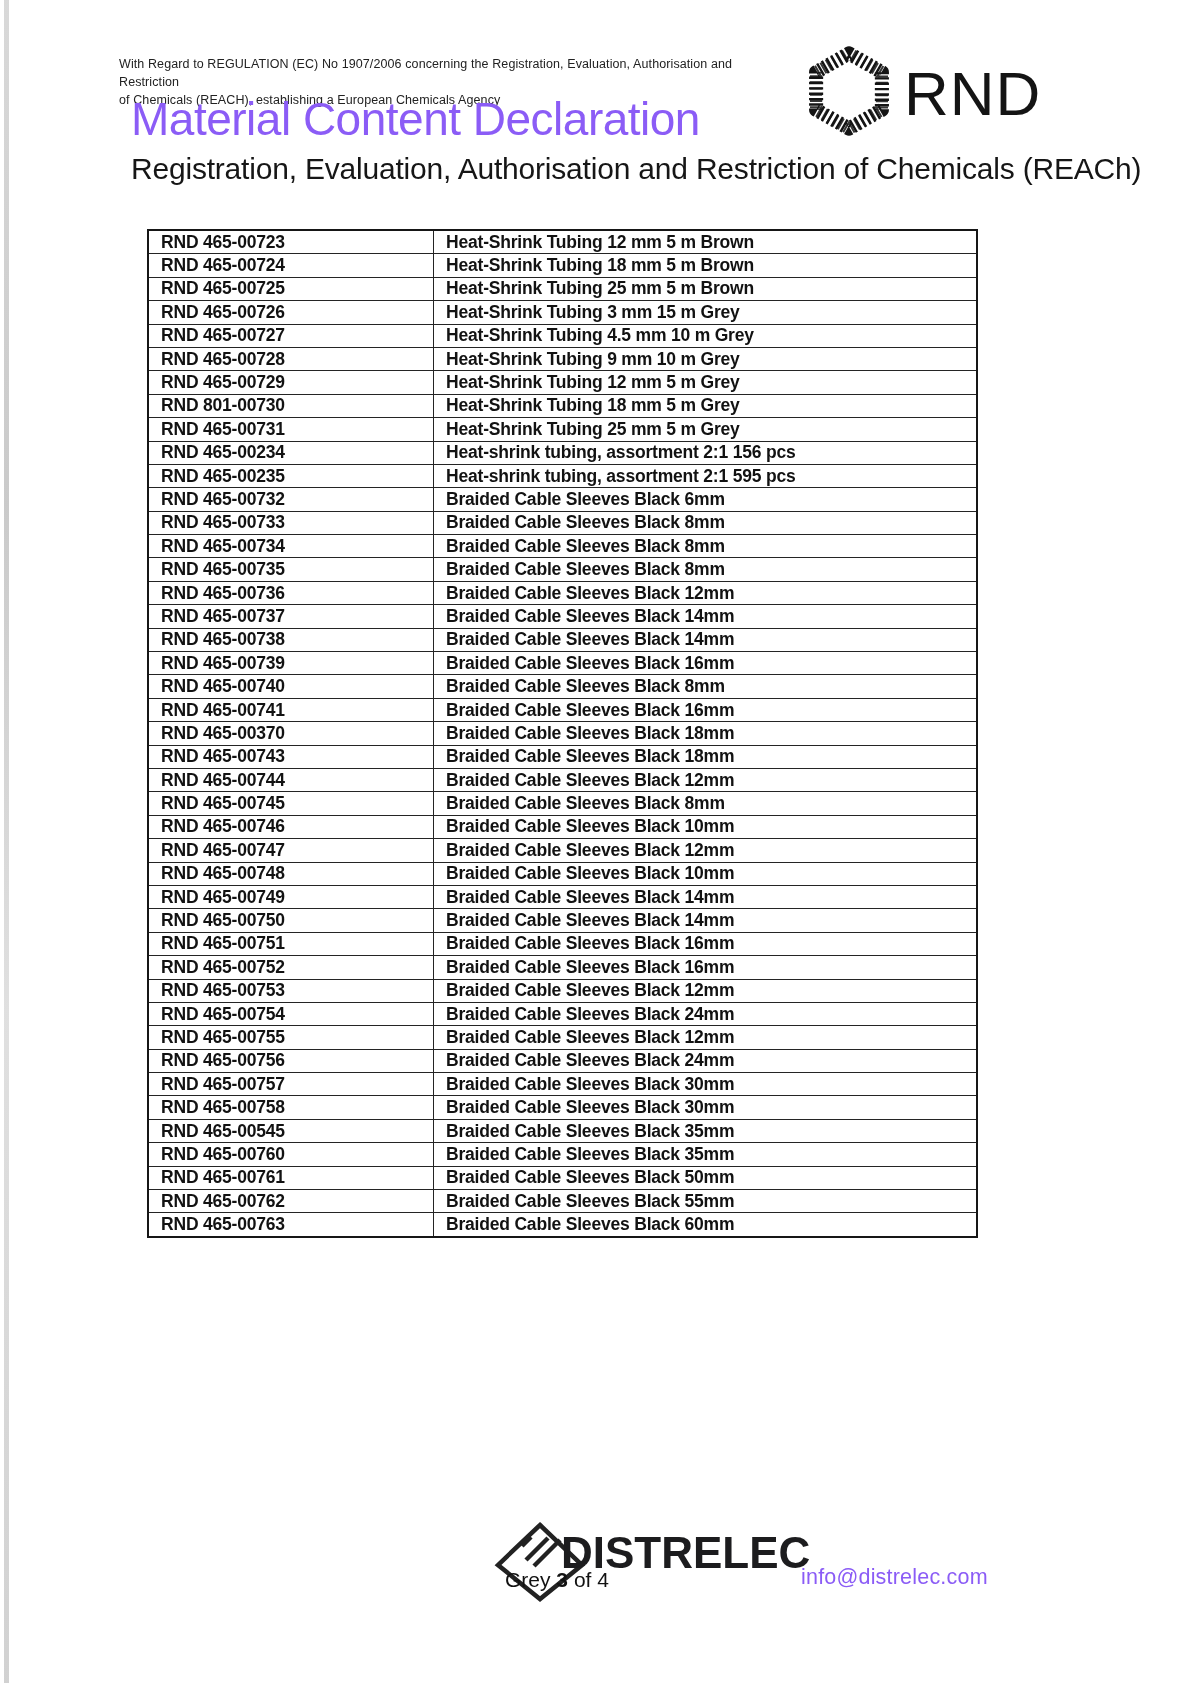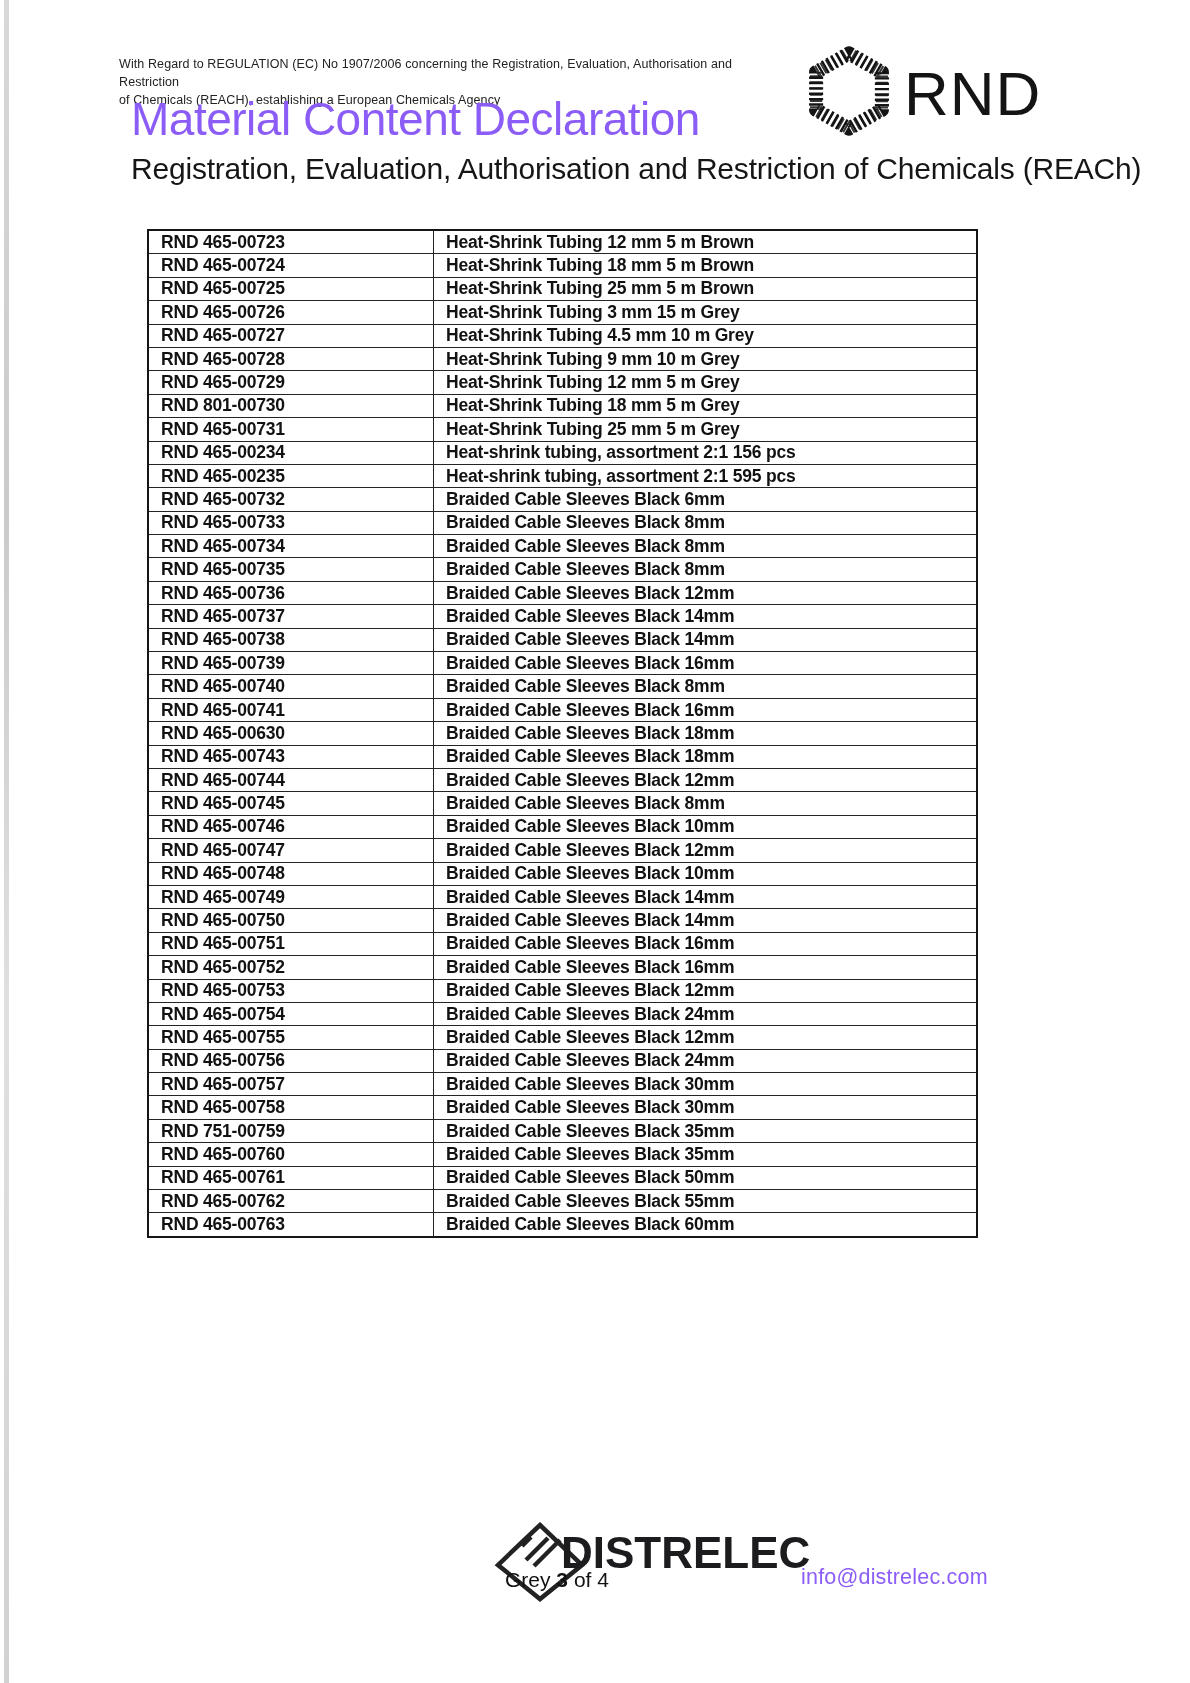--- a/index.html
+++ b/index.html
@@ -171,21 +171,21 @@
         </tr>
         <tr>
           <td class="col-part">RND 465-00740</td>
           <td>Braided Cable Sleeves Black 8mm</td>
         </tr>
         <tr>
           <td class="col-part">RND 465-00741</td>
           <td>Braided Cable Sleeves Black 16mm</td>
         </tr>
         <tr>
-          <td class="col-part">RND 465-00630</td>
+          <td class="col-part">RND 465-00370</td>
           <td>Braided Cable Sleeves Black 18mm</td>
         </tr>
         <tr>
           <td class="col-part">RND 465-00743</td>
           <td>Braided Cable Sleeves Black 18mm</td>
         </tr>
         <tr>
           <td class="col-part">RND 465-00744</td>
           <td>Braided Cable Sleeves Black 12mm</td>
         </tr>
@@ -239,21 +239,21 @@
         </tr>
         <tr>
           <td class="col-part">RND 465-00757</td>
           <td>Braided Cable Sleeves Black 30mm</td>
         </tr>
         <tr>
           <td class="col-part">RND 465-00758</td>
           <td>Braided Cable Sleeves Black 30mm</td>
         </tr>
         <tr>
-          <td class="col-part">RND 751-00759</td>
+          <td class="col-part">RND 465-00545</td>
           <td>Braided Cable Sleeves Black 35mm</td>
         </tr>
         <tr>
           <td class="col-part">RND 465-00760</td>
           <td>Braided Cable Sleeves Black 35mm</td>
         </tr>
         <tr>
           <td class="col-part">RND 465-00761</td>
           <td>Braided Cable Sleeves Black 50mm</td>
         </tr>

